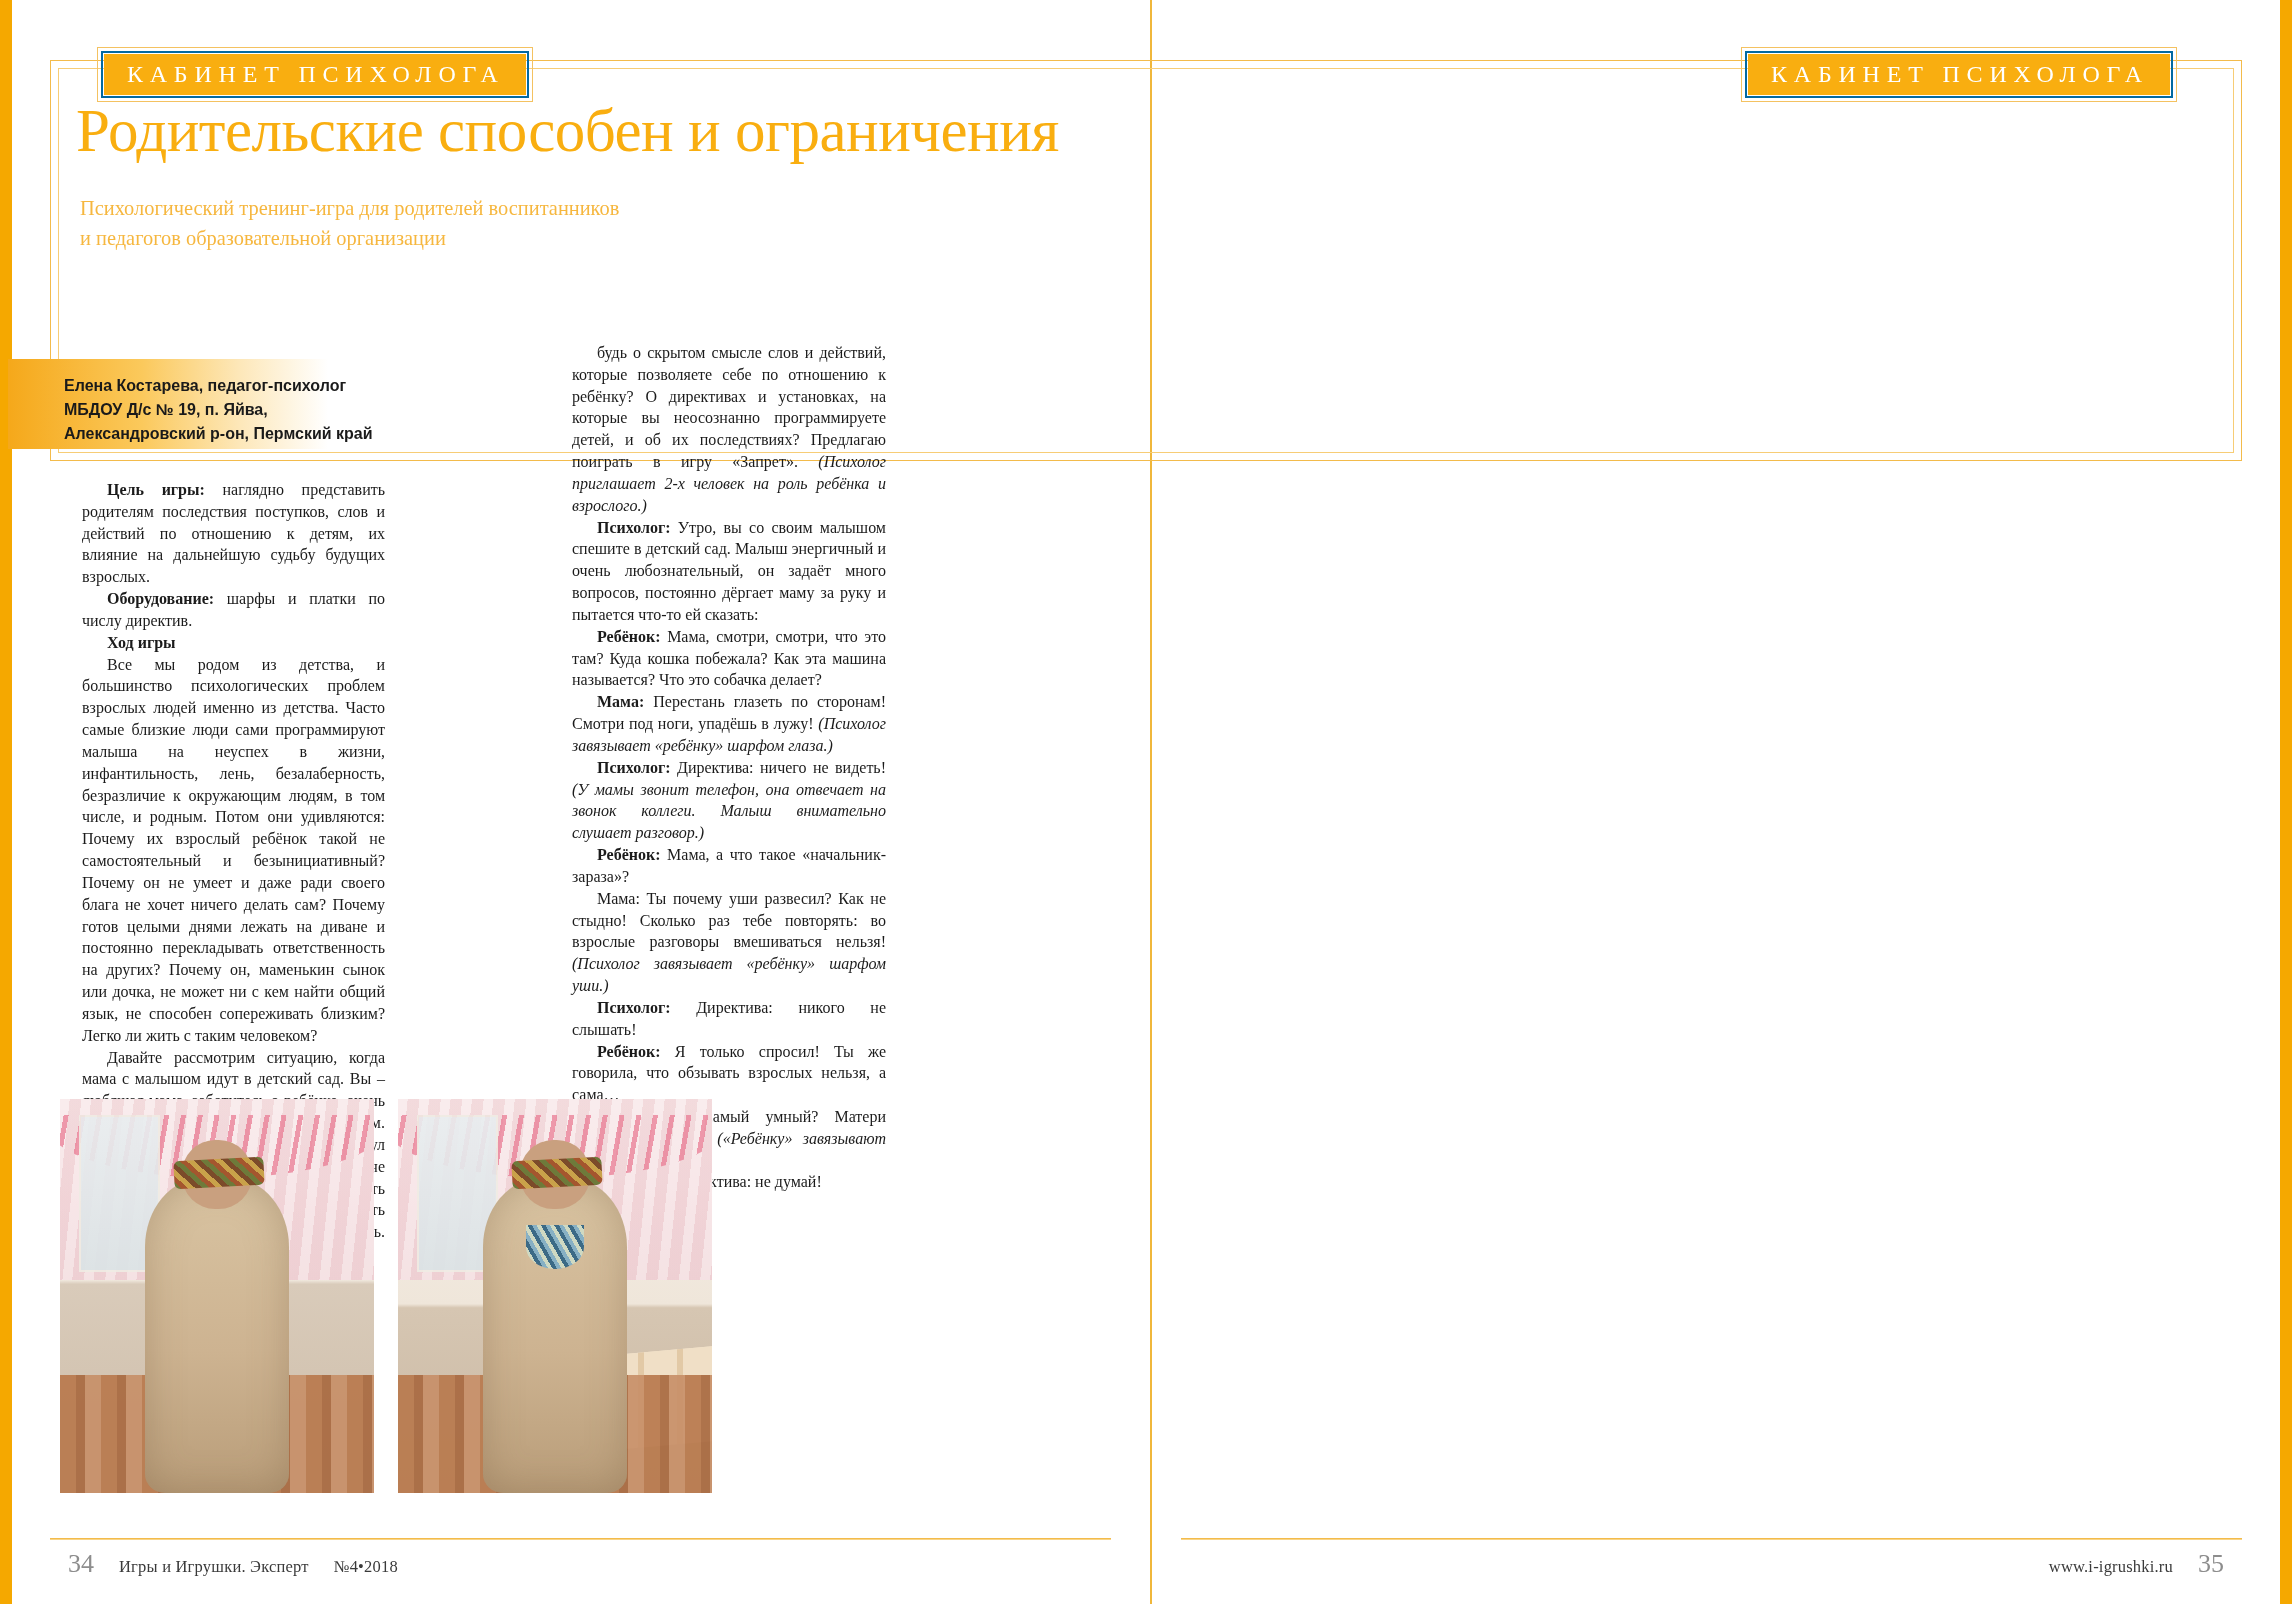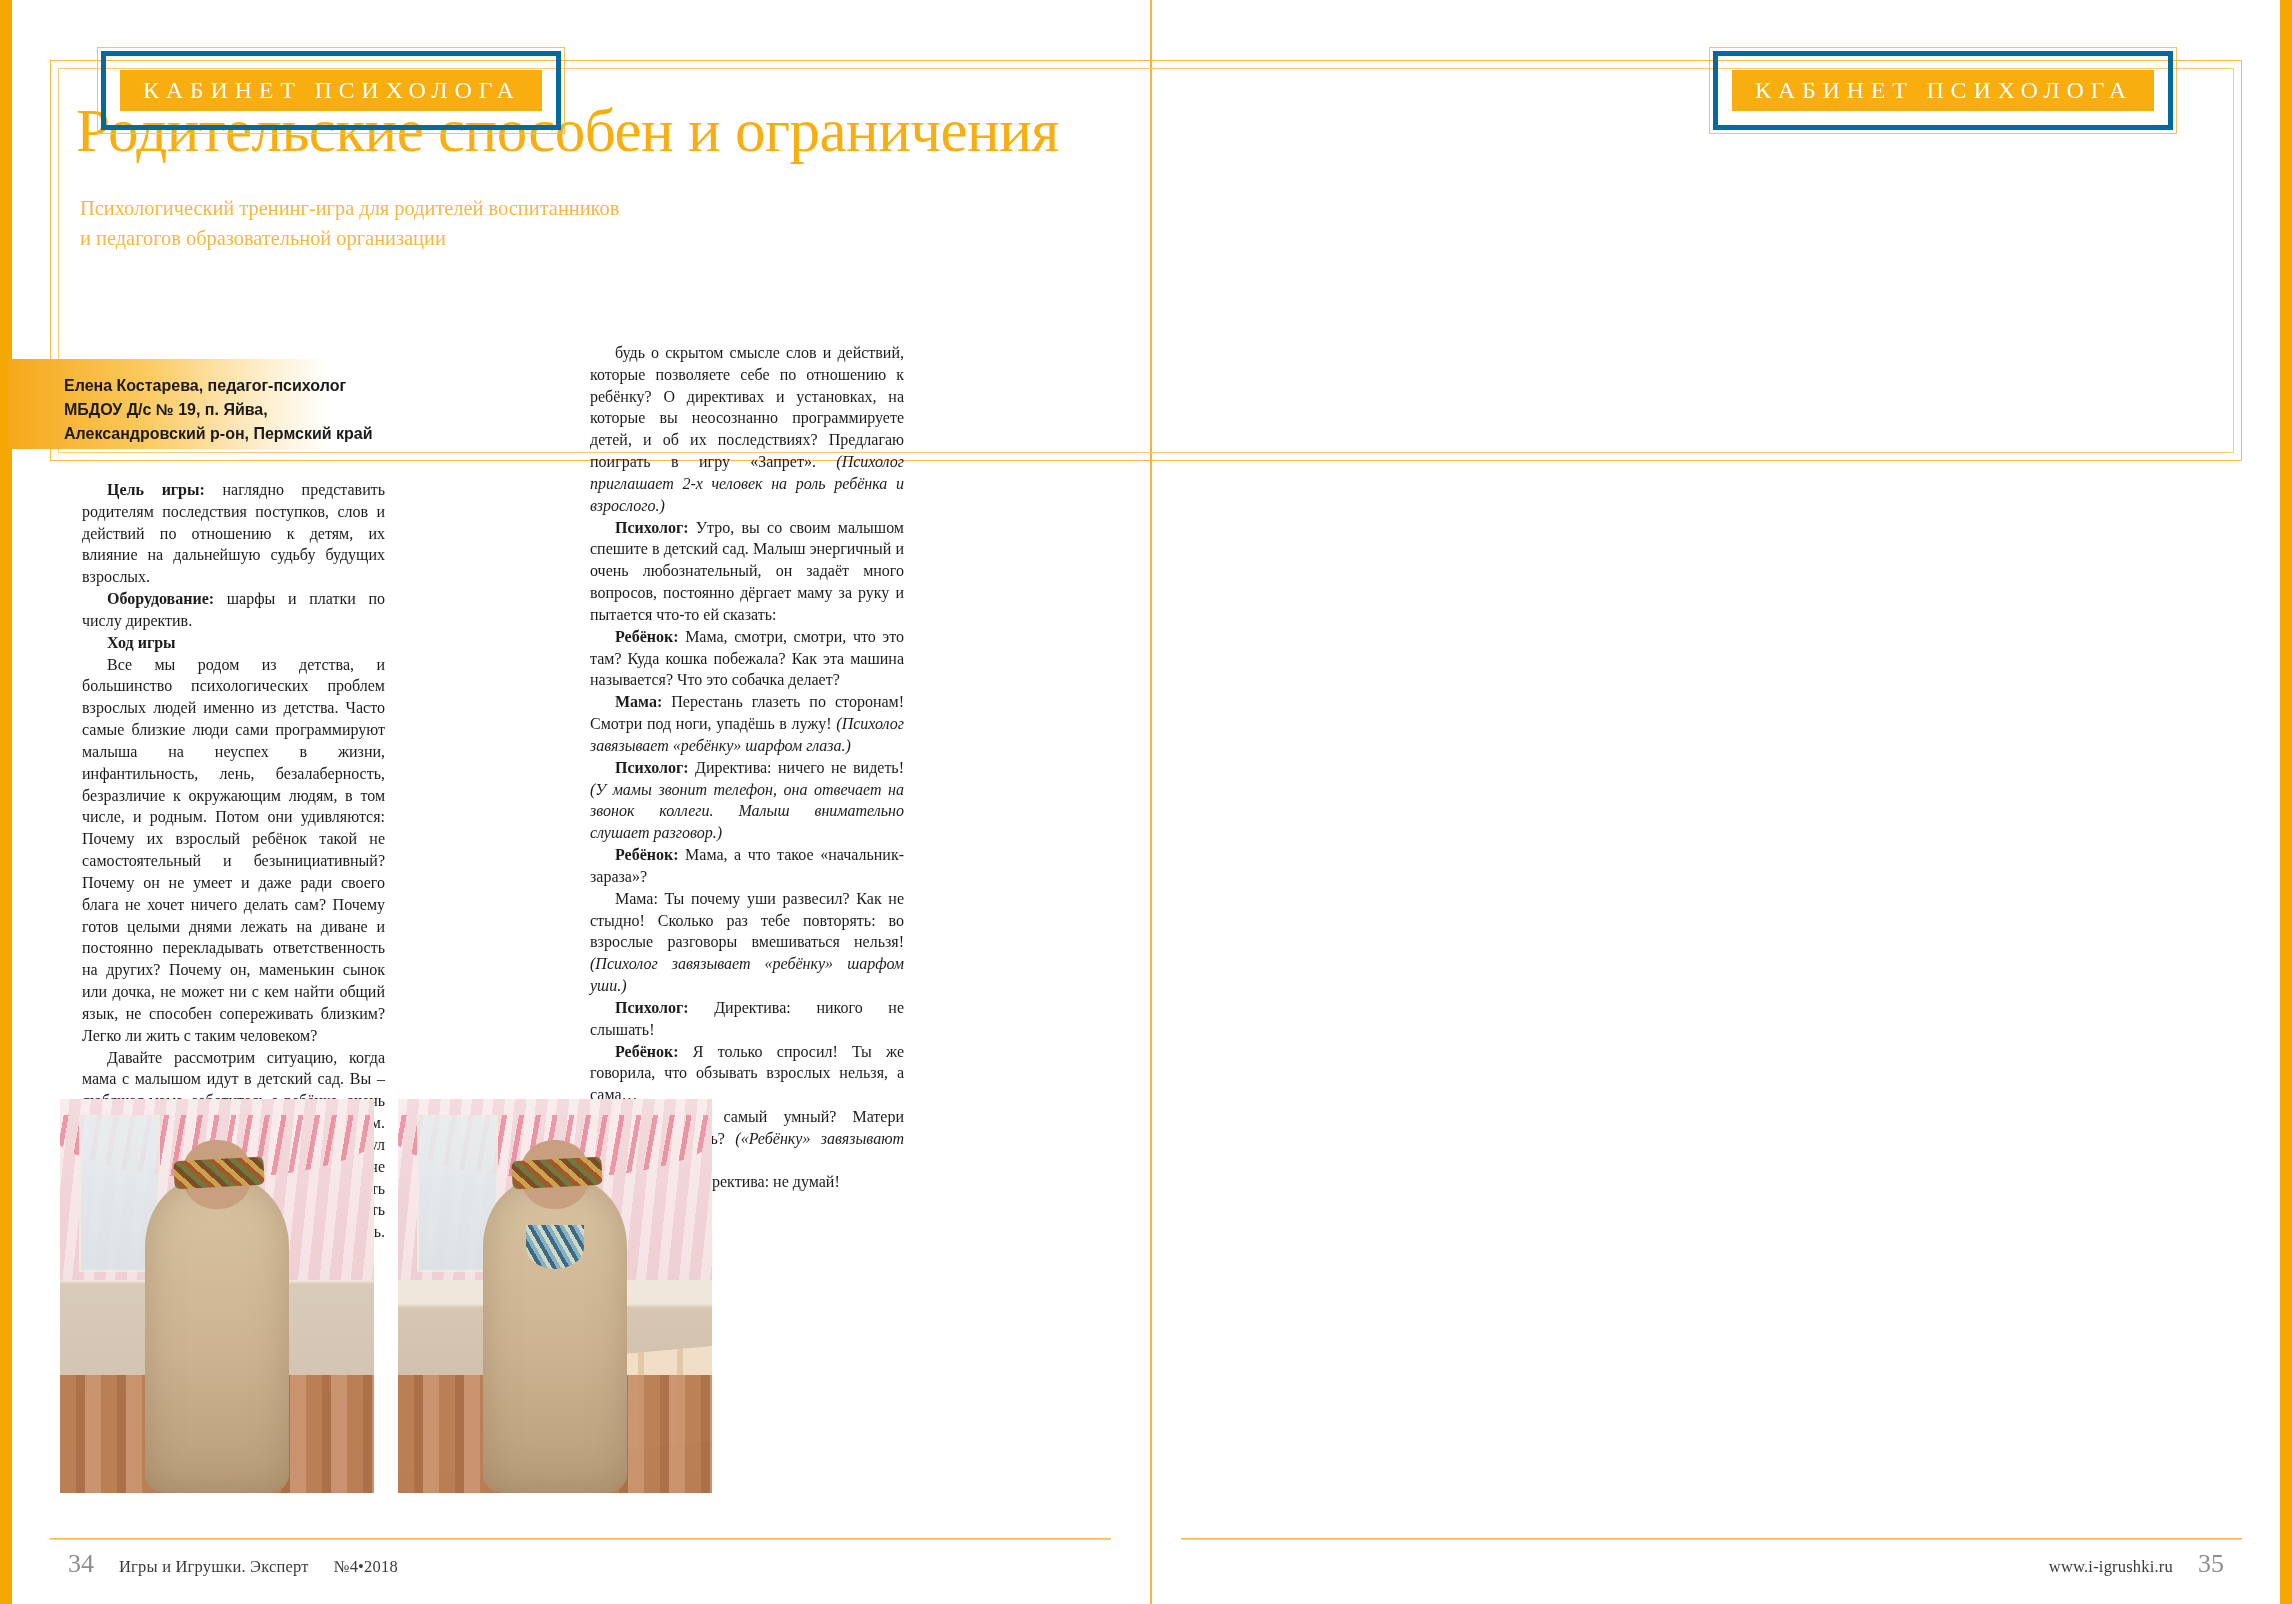--- a/index.html
+++ b/index.html
@@ -65,22 +65,22 @@
     top: 47px;
     z-index: 6;
   }
   .rubric-wrap.on-left  { left: 97px; }
   .rubric-wrap.on-right { right: 115px; }
   .rubric-outline {
     border: 1.9px solid #f4c261;
     padding: 2.9px;
   }
   .rubric-outline2 {
-    border: 5px solid #0369a1;
-    padding: 14px;
+    border: 2px solid #0369a1;
+    padding: 1px;
   }
   .rubric {
     background: #f9ae10;
     color: #ffffff;
     font-family: "Liberation Serif", "DejaVu Serif", serif;
     font-size: 24px;
     letter-spacing: 6.8px;
     padding: 7.8px 21.3px 9.7px 23px;
     white-space: nowrap;
     line-height: 1;
@@ -141,21 +141,21 @@
     text-align: justify;
     color: #1b1b1b;
     hyphens: auto;
   }
   .col p { margin: 0; text-indent: 25px; }
   .col b { font-weight: bold; }
   .col i { font-style: italic; }
 
   
   #col1 { left: 82px;  top: 479px;  width: 303px; }
-  #col2 { left: 590px; top: 342px;  width: 314px; }
+  #col2 { left: 572px; top: 342px;  width: 314px; }
 
   
   .photo {
     position: absolute;
     overflow: hidden;
     background: #cbb9a8;
   }
   .photo .scene { position: absolute; inset: 0; }
 
   

